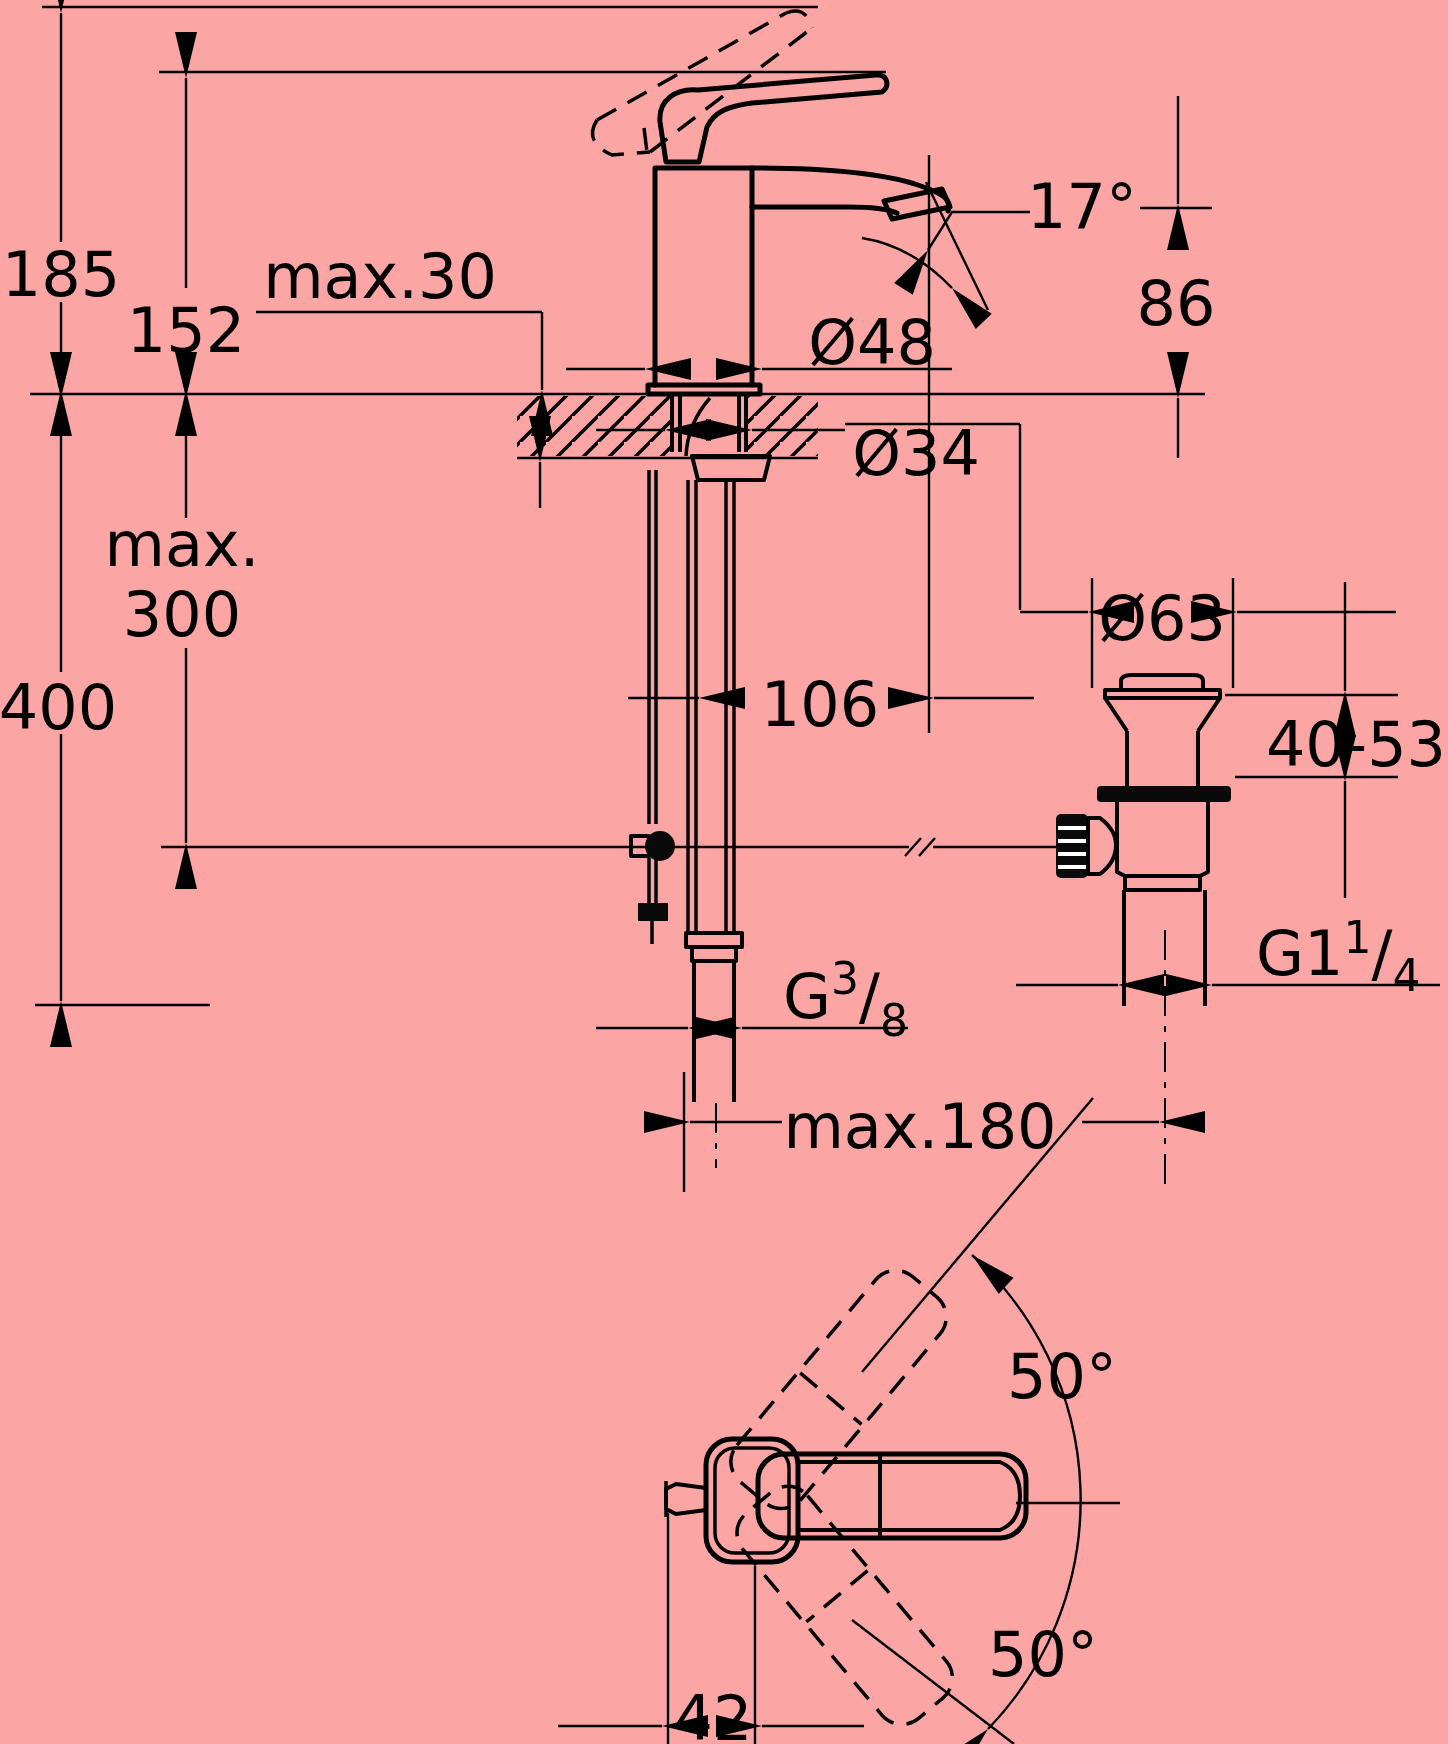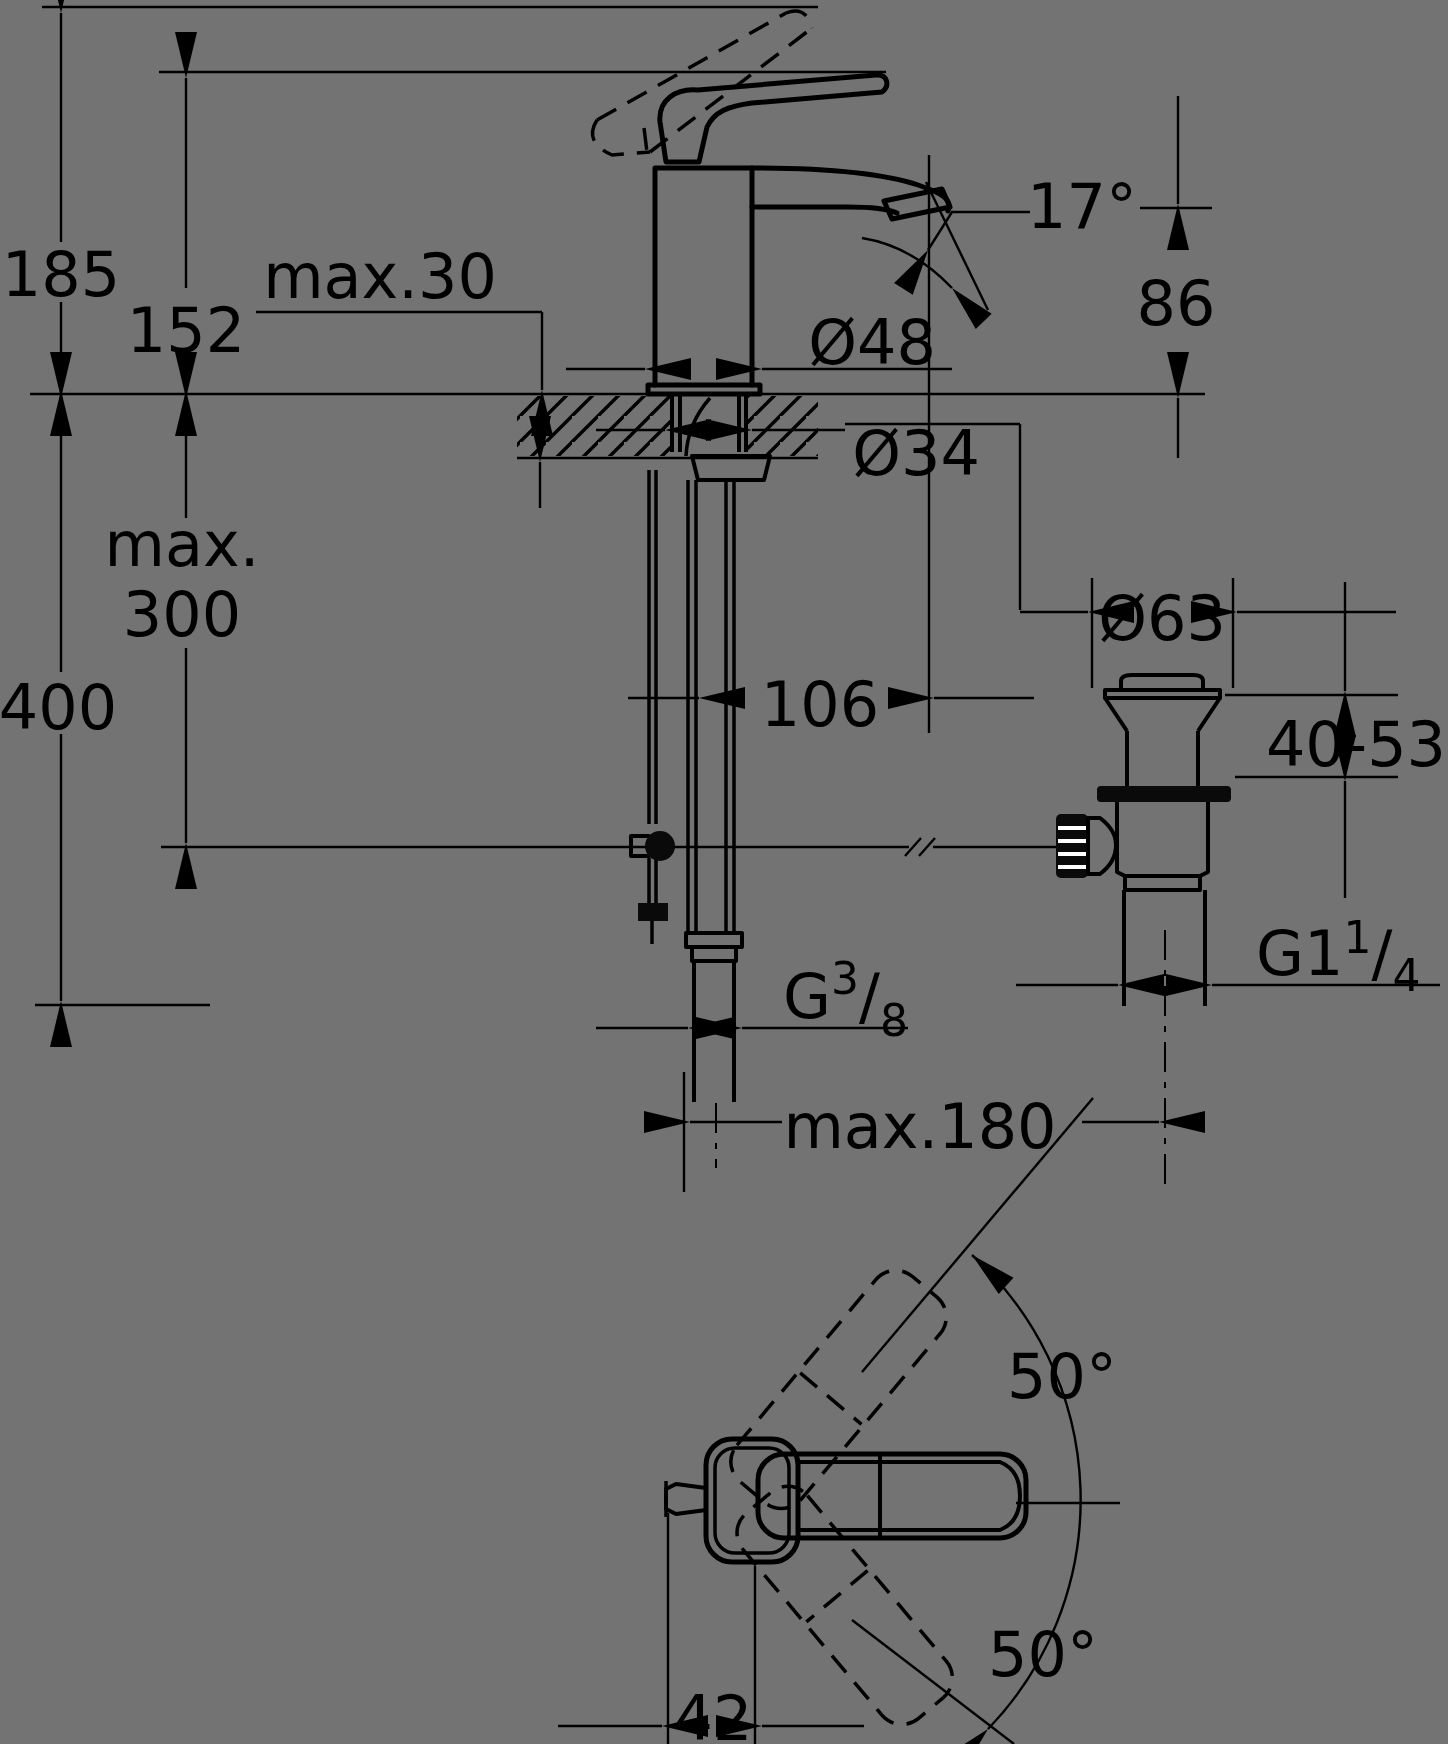--- a/index.html
+++ b/index.html
@@ -1,16 +1,16 @@
 <!DOCTYPE html>
 <html><head>
 <meta charset="utf-8">
 <style>
   html,body{margin:0;padding:0;background:#ffffff;}
-  #canvas{position:relative;width:1448px;height:1744px;background:#737373;overflow:hidden;}
+  #canvas{position:relative;width:1448px;height:1744px;background:#fca5a5;overflow:hidden;}
   svg{display:block;}
   .thin{stroke:#000;stroke-width:2.4;fill:none;}
   .med{stroke:#000;stroke-width:3.5;fill:none;}
   .obj{stroke:#000;stroke-width:5;fill:none;stroke-linejoin:round;stroke-linecap:round;}
   .obj4{stroke:#000;stroke-width:4;fill:none;stroke-linejoin:round;}
   .dash{stroke-dasharray:22 13;}
   .cl{stroke:#000;stroke-width:2;fill:none;stroke-dasharray:30 10 6 10;}
   .fillb{fill:#0a0a0a;stroke:none;}
   text{font-family:"DejaVu Sans","Liberation Sans",sans-serif;fill:#000;}
 </style>

